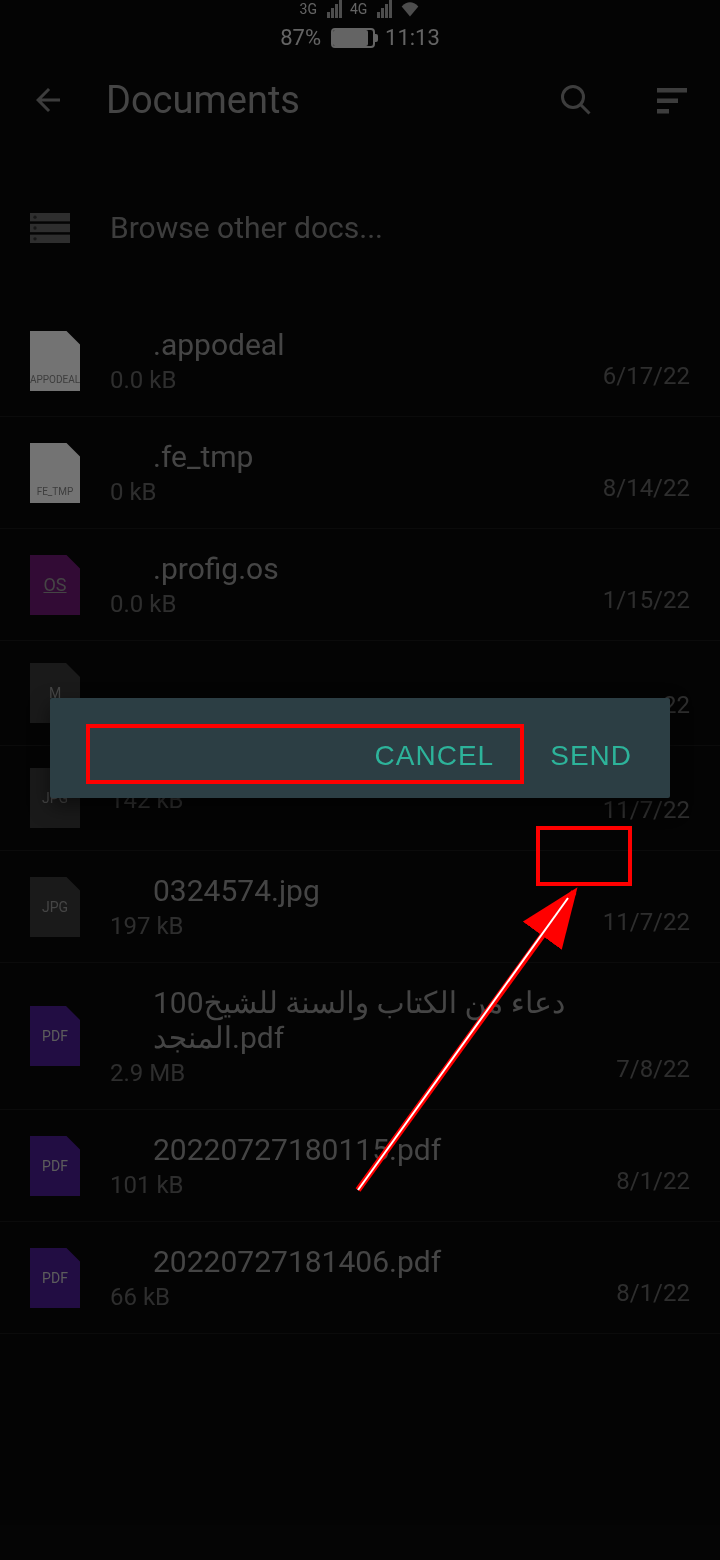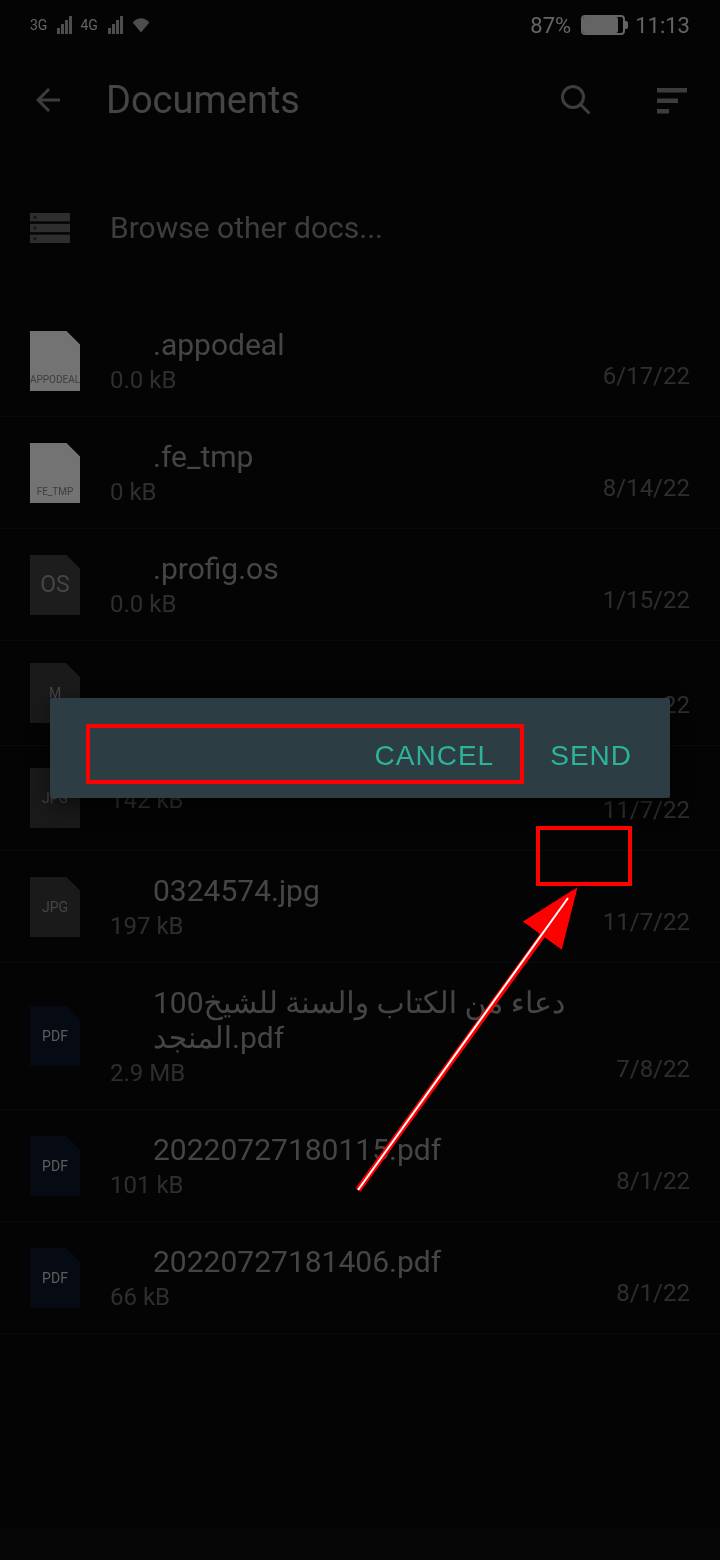--- a/index.html
+++ b/index.html
@@ -13,20 +13,21 @@
     overflow: hidden;
   }
   .status-bar {
     height: 50px;
     display: flex;
     justify-content: space-between;
     align-items: center;
     padding: 0 30px;
     color: #ddd;
     font-size: 22px;
+    flex-direction: column;
   }
   .status-left { display: flex; gap: 8px; align-items: center; }
   .status-right { display: flex; gap: 10px; align-items: center; }
   .signal-icon { display: flex; align-items: flex-end; gap: 1px; }
   .signal-bar { width: 3px; background: #aaa; }
   .b1 { height: 6px; } .b2 { height: 10px; } .b3 { height: 14px; } .b4 { height: 18px; }
   .wifi-icon { width: 20px; height: 16px; }
   .battery { width: 44px; height: 20px; border: 2px solid #ddd; border-radius: 4px; position: relative; }
   .battery::after { content: ''; position: absolute; right: -5px; top: 4px; width: 3px; height: 8px; background: #ddd; border-radius: 0 2px 2px 0; }
   .battery-fill { background: #ddd; height: 100%; width: 87%; border-radius: 2px; }
@@ -74,23 +75,23 @@
     position: relative;
   }
   .file-icon::before {
     content: '';
     position: absolute;
     top: 0; right: 0;
     width: 14px; height: 14px;
     background: #0a0a0a;
     clip-path: polygon(100% 0, 0 0, 100% 100%);
   }
-  .file-icon.pdf { background: #0f172a; color: #ccc; font-size: 14px; align-items: center; padding: 0; }
+  .file-icon.pdf { background: #4c1d95; color: #ccc; font-size: 14px; align-items: center; padding: 0; }
   .file-icon.jpg { background: #3a3a3a; color: #999; font-size: 14px; align-items: center; padding: 0; }
-  .file-icon.os { background: #404040; color: #999; font-size: 23px; align-items: center; padding: 0; }
+  .file-icon.os { background: #701a75; color: #999; font-size: 18px; align-items: center; padding: 0; text-decoration: underline; }
   .file-icon.m { background: #3a3a3a; color: #999; font-size: 14px; align-items: center; padding: 0; }
   .file-info { flex: 1; }
   .file-name { font-size: 30px; color: #999; margin-bottom: 4px; margin-left: 43px; }
   .file-size { font-size: 24px; color: #666; }
   .file-date { font-size: 24px; color: #666; align-self: flex-end; margin-bottom: 4px;}
 
   .dim-overlay {
     position: absolute;
     inset: 0;
     background: rgba(0,0,0,0.55);

